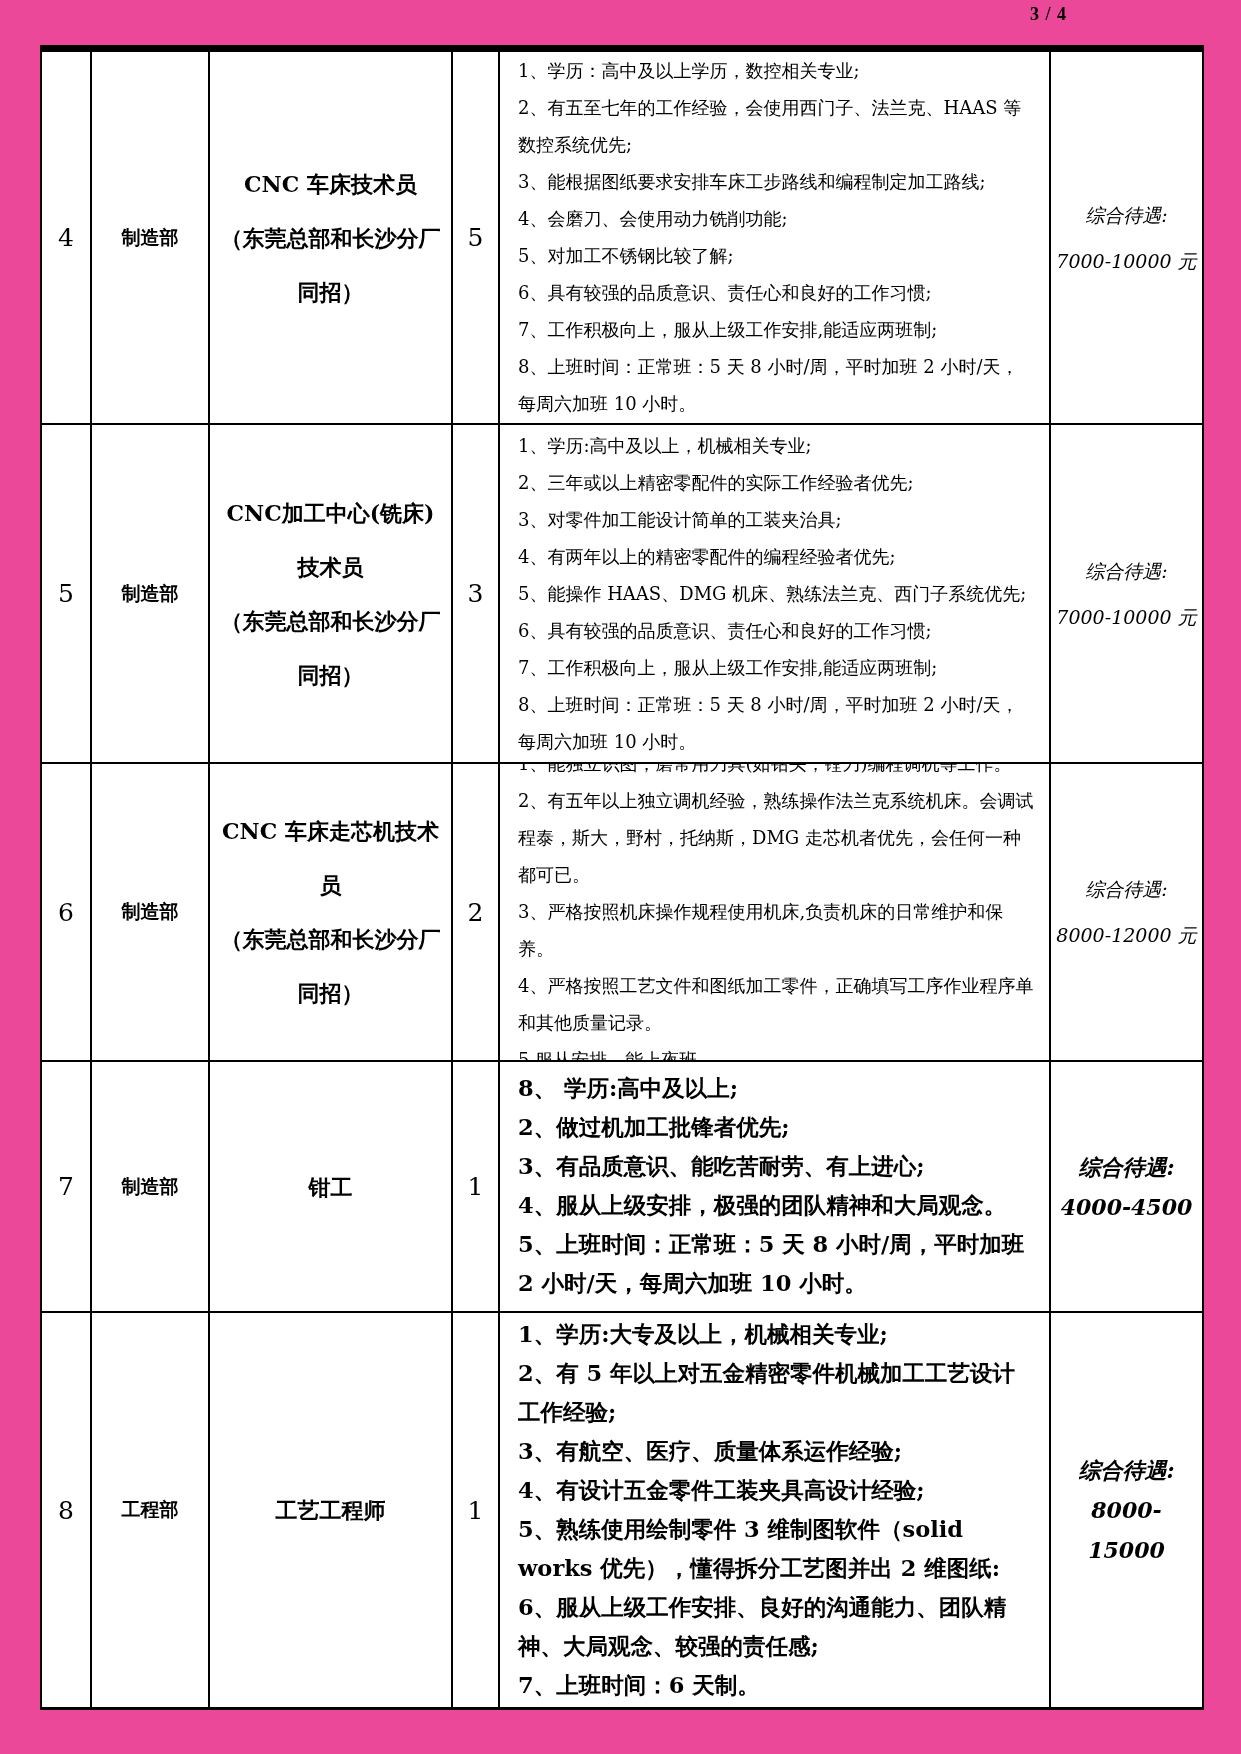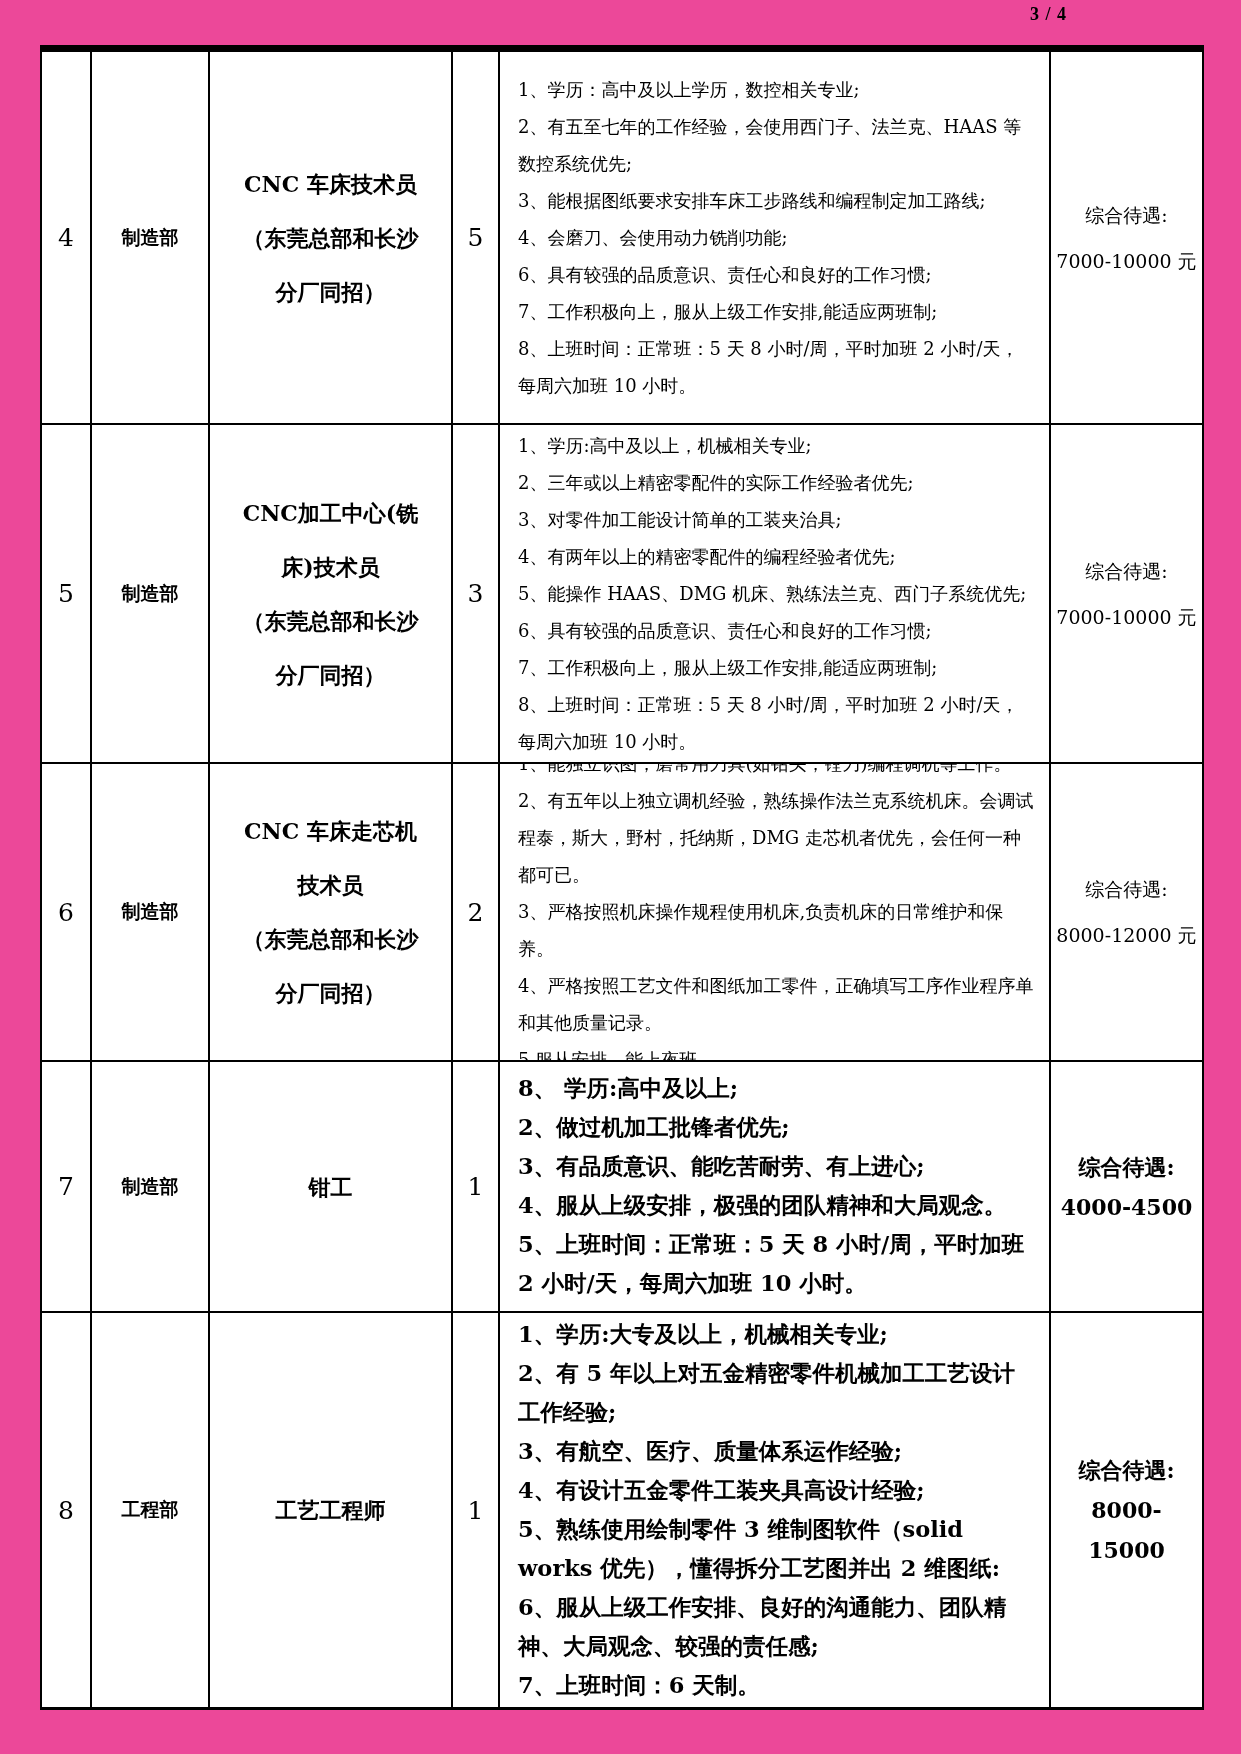--- a/index.html
+++ b/index.html
@@ -42,28 +42,28 @@
     border-right:2px solid #000;
     display:flex; align-items:center; justify-content:center;
     text-align:center; overflow:hidden;
   }
   .cell:last-child { border-right:none; }
 
   .no-cell   { font-size:25px; }
   .dept-cell { font-size:19px; font-weight:bold; }
   .count-cell{ font-size:25px; }
 
-  .pos-cell  { font-size:22px; font-weight:bold; padding:0 24px; }
+  .pos-cell  { font-size:22px; font-weight:bold; padding:0 8px; }
   .pos-wrap  { width:100%; line-height:54px; }
 
   .req-cell  { justify-content:flex-start; text-align:left; padding:0 14px 1px 18px; }
   .req-wrap  { width:100%; }
   .req-item  { font-size:18px; line-height:37px; }
 
-  .salary-cell { padding:12px 4px; }
+  .salary-cell { padding:12px 4px;font-style:italic; }
   .salary-wrap { width:100%; line-height:46px; font-size:19px; }
 
   
   .emph .req-item   { font-size:22.5px; font-weight:bold; line-height:39px; }
   .emph .salary-wrap{ font-size:22px; font-weight:bold; line-height:40px; }
 
   
   .footer {
     position:absolute; left:93px; top:1724px; width:1112px;
     display:flex; justify-content:space-between; align-items:baseline;
@@ -88,20 +88,21 @@
         <div>（东莞总部和长沙分厂同招）</div>
       </div>
     </div>
     <div class="cell count-cell">5</div>
     <div class="cell req-cell">
       <div class="req-wrap">
             <div class="req-item">1、学历：高中及以上学历，数控相关专业;</div>
             <div class="req-item">2、有五至七年的工作经验，会使用西门子、法兰克、HAAS 等数控系统优先;</div>
             <div class="req-item">3、能根据图纸要求安排车床工步路线和编程制定加工路线;</div>
             <div class="req-item">4、会磨刀、会使用动力铣削功能;</div>
+            <div class="req-item">5、对加工不锈钢比较了解;</div>
             <div class="req-item">6、具有较强的品质意识、责任心和良好的工作习惯;</div>
             <div class="req-item">7、工作积极向上，服从上级工作安排,能适应两班制;</div>
             <div class="req-item">8、上班时间：正常班：5 天 8 小时/周，平时加班 2 小时/天，每周六加班 10 小时。</div>
           </div>
     </div>
     <div class="cell salary-cell">
       <div class="salary-wrap">
         <div>综合待遇:</div>
         <div>7000-10000 元</div>
       </div>

